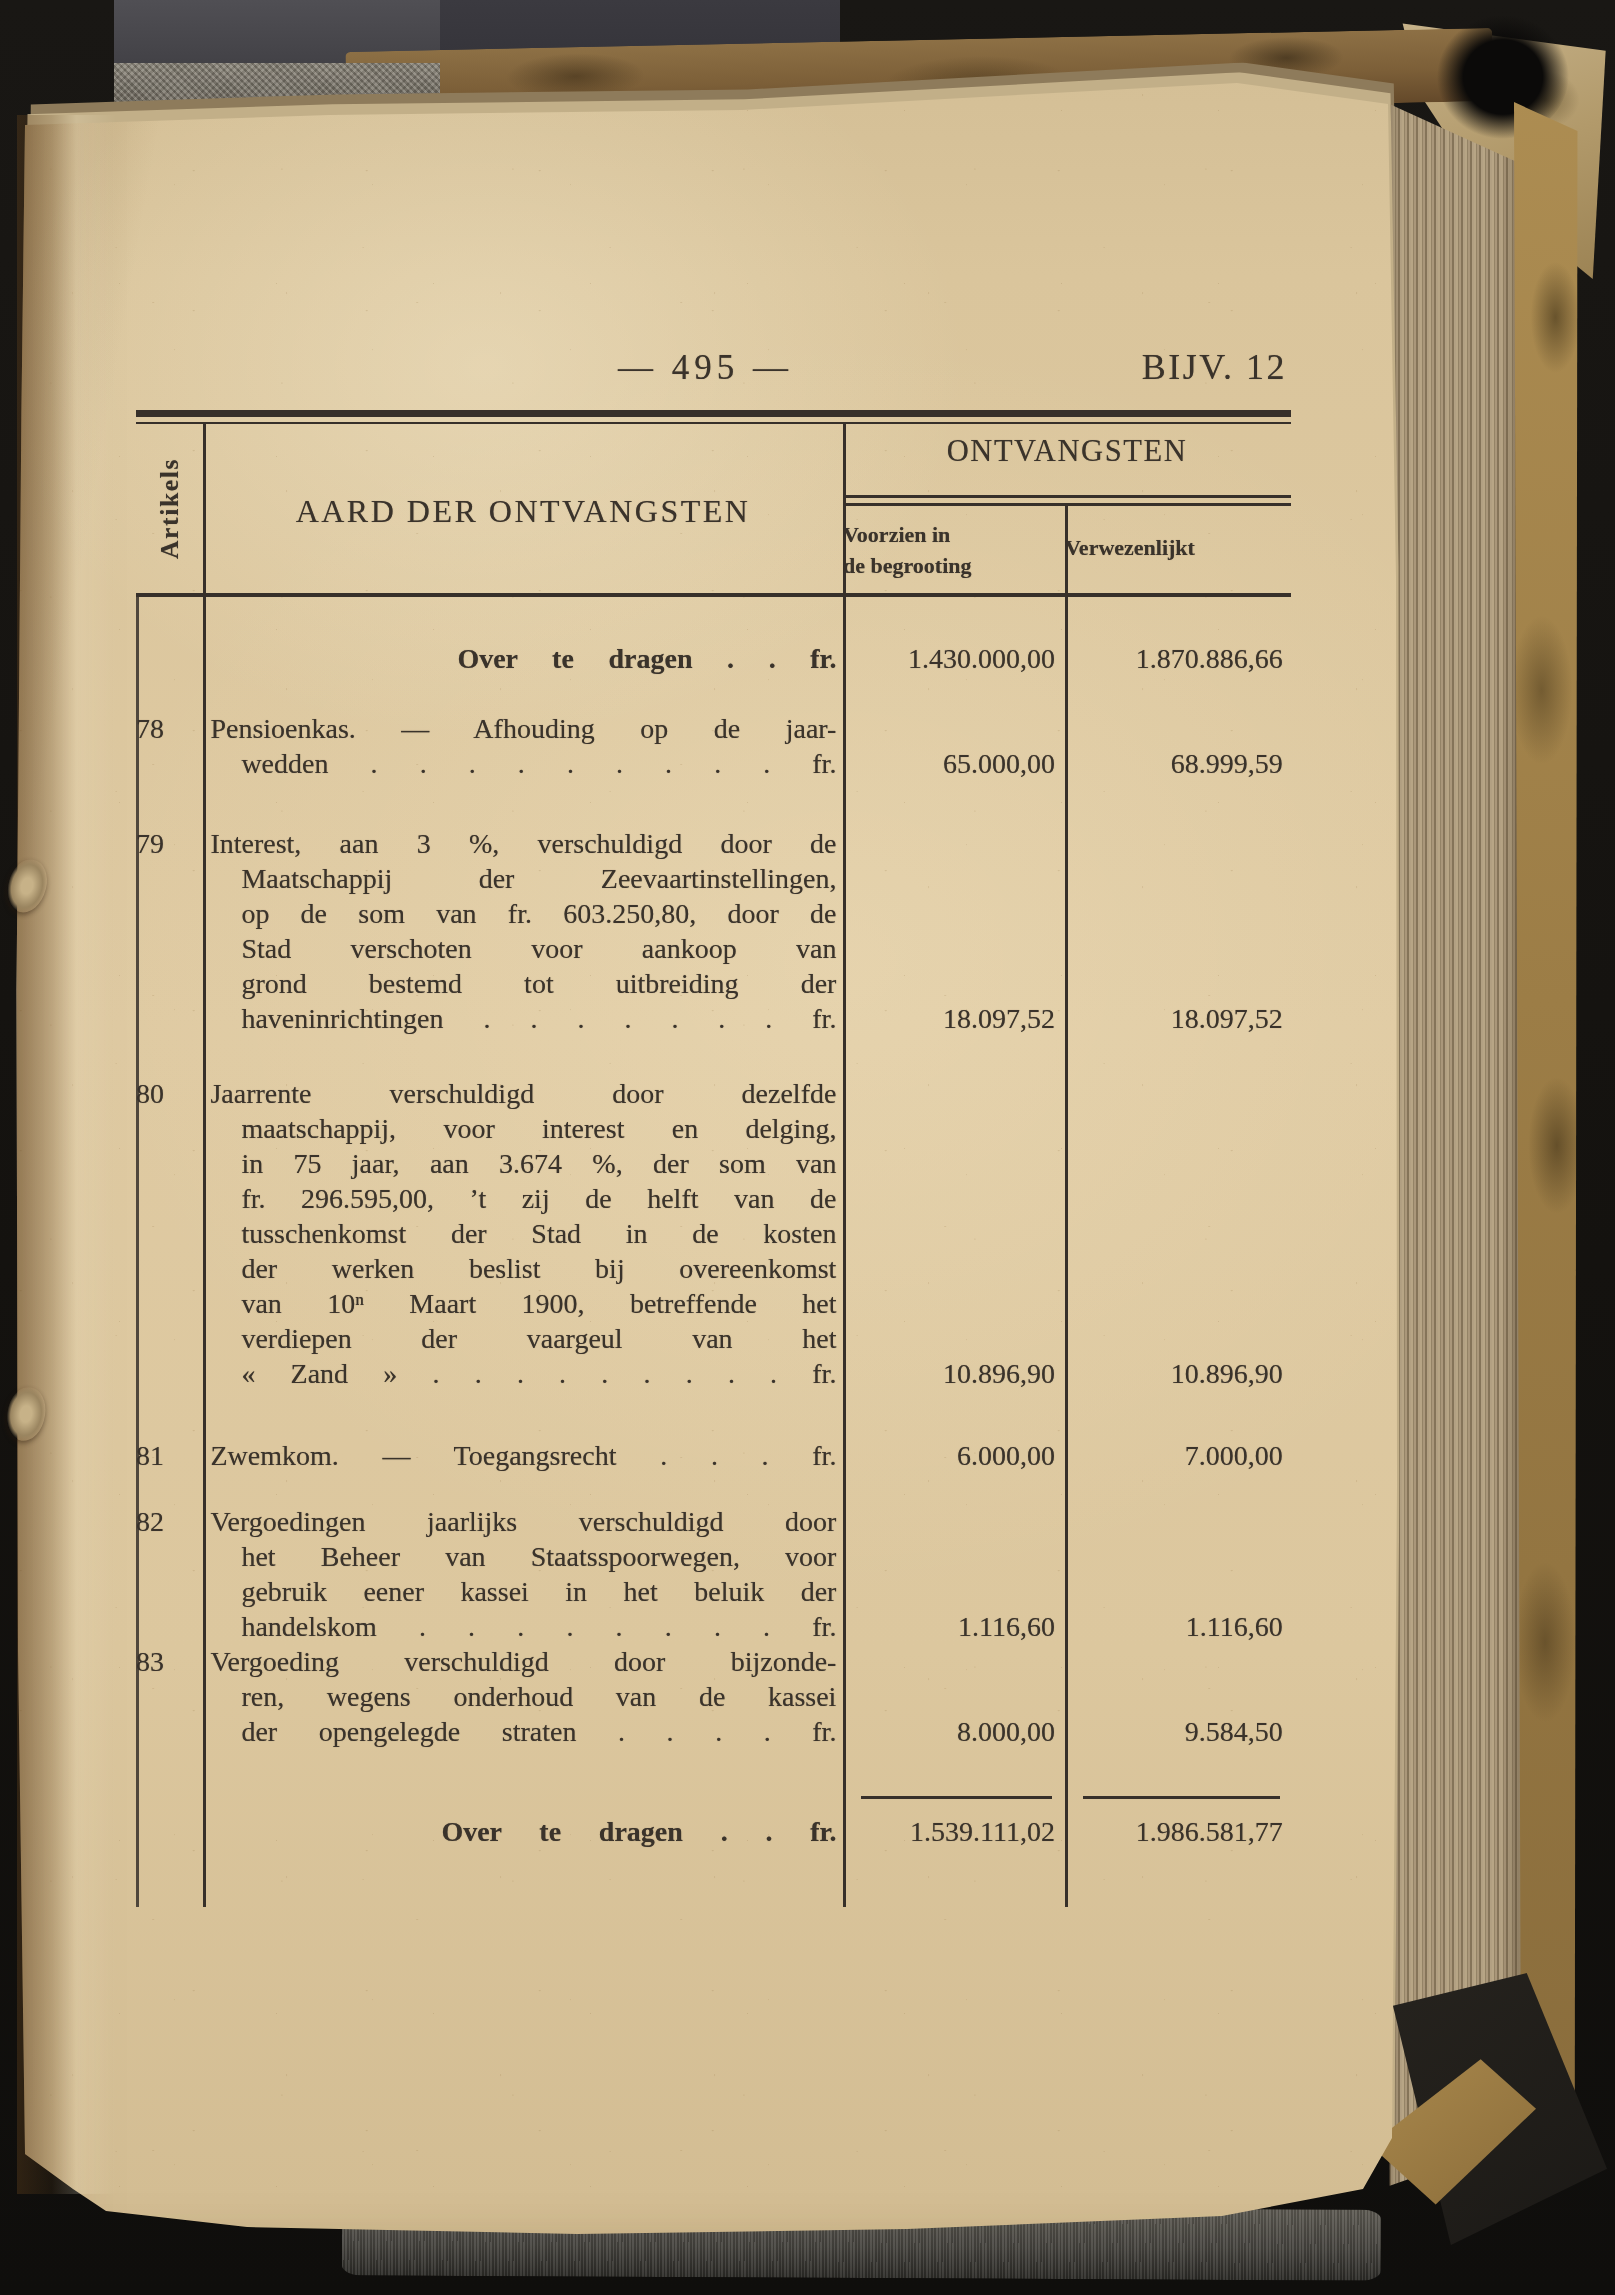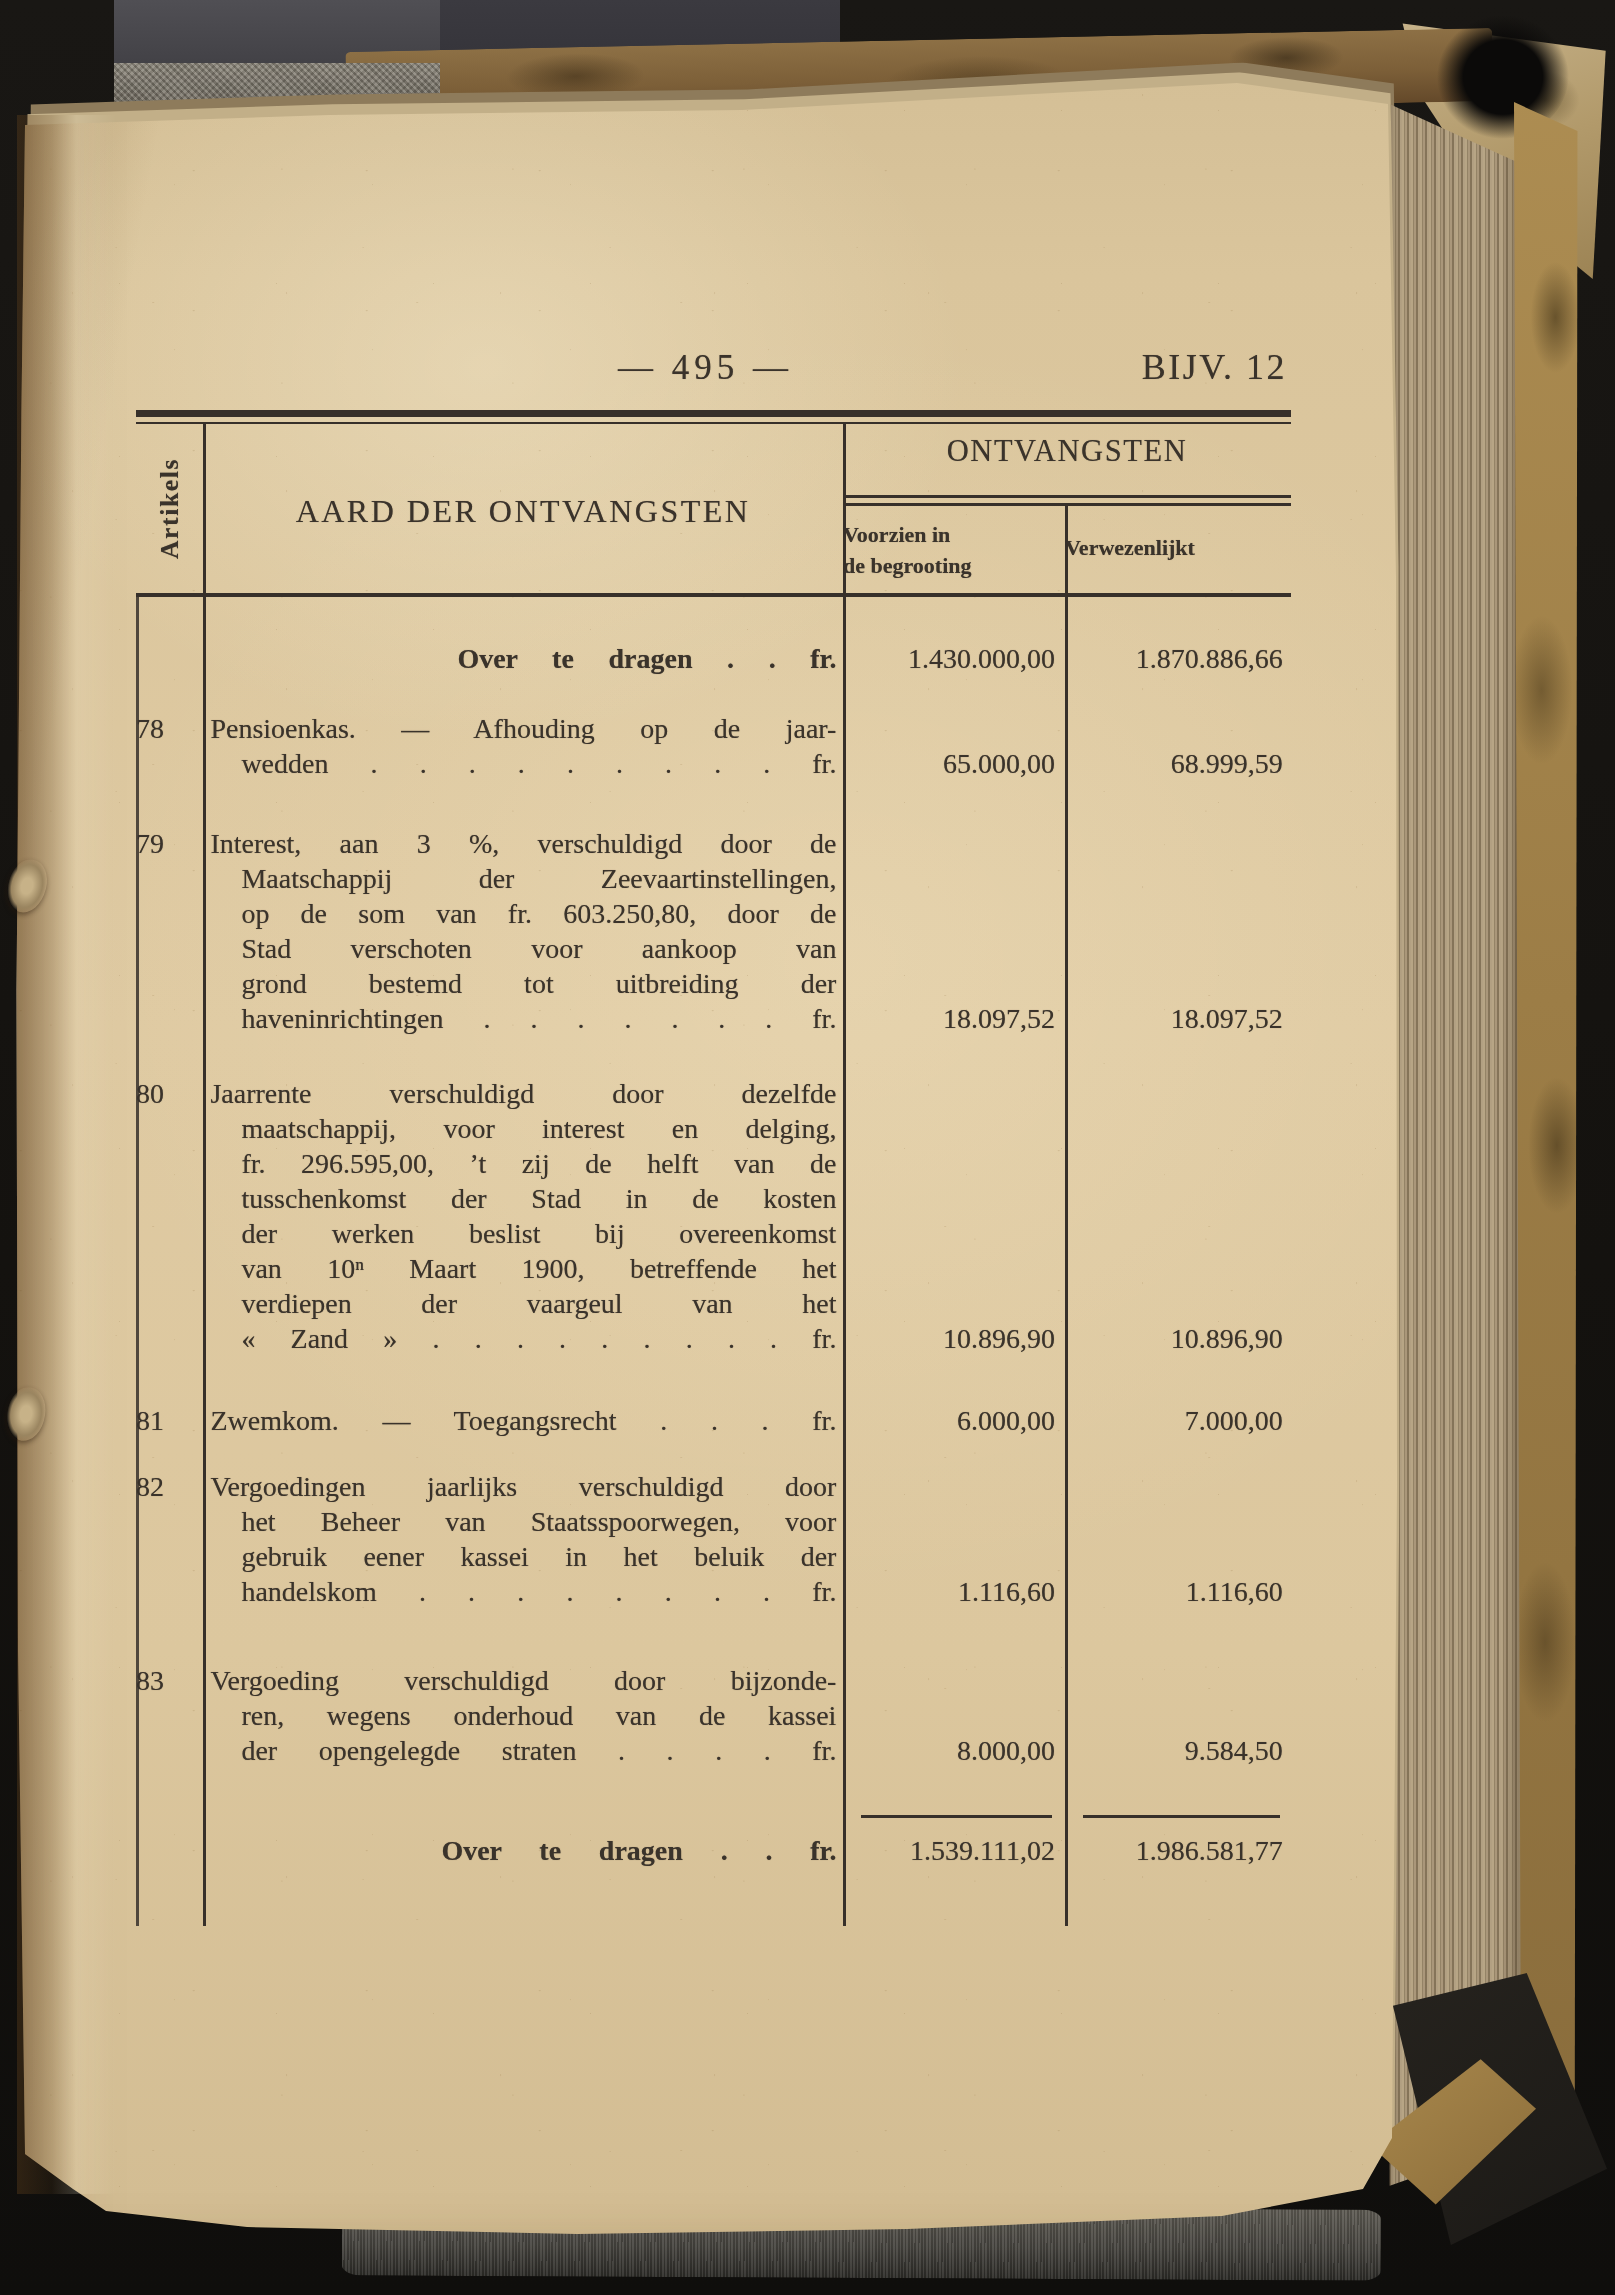--- a/index.html
+++ b/index.html
@@ -136,21 +136,21 @@
   .tline{font-size:28px;line-height:35px;text-align:justify;text-align-last:justify;}
   .tline.cont{padding-left:31px;}
   .cell.amt{text-align:right;font-size:28px;line-height:35px;padding-right:10px;}
   .cell.amt.rea{padding-right:8.2px;}
   .carry .tline{padding-left:247px;font-weight:700;}
   .trow.carry{margin-bottom:35px;}
   #rows-host .trow:nth-child(1){margin-bottom:45px;}
   #rows-host .trow:nth-child(2){margin-bottom:40px;}
   #rows-host .trow:nth-child(3){margin-bottom:47px;}
   #rows-host .trow:nth-child(4){margin-bottom:31px;}
-  #rows-host .trow:nth-child(5){margin-bottom:54px;}
+  #rows-host .trow:nth-child(5){}
   .trow.total{margin-top:47px;}
   .trow.total .cell.desc{align-self:end;}
   .trow.total .tline{padding-left:231px;font-weight:700;}
   .sumline{height:2.5px;background:var(--c-rule,#37302a);width:calc(100% - 21.4px);margin:0 3.3px 15.7px auto;}
 </style>
 </head>
 <body>
 
 <div class="canvas">
 
@@ -235,20 +235,21 @@
                 <div class="tline txt cont">haveninrichtingen . . . . . . . fr.</div>
               </div>
       <div class="cell amt txt">18.097,52</div>
       <div class="cell amt rea txt">18.097,52</div>
     </div>
             <div class="trow">
       <div class="cell art txt">80</div>
       <div class="cell desc">
                 <div class="tline txt">Jaarrente verschuldigd door dezelfde</div>
                 <div class="tline txt cont">maatschappij, voor interest en delging,</div>
+                <div class="tline txt cont">in 75 jaar, aan 3.674 %, der som van</div>
                 <div class="tline txt cont">fr. 296.595,00, ’t zij de helft van de</div>
                 <div class="tline txt cont">tusschenkomst der Stad in de kosten</div>
                 <div class="tline txt cont">der werken beslist bij overeenkomst</div>
                 <div class="tline txt cont">van 10ⁿ Maart 1900, betreffende het</div>
                 <div class="tline txt cont">verdiepen der vaargeul van het</div>
                 <div class="tline txt cont">« Zand » . . . . . . . . . fr.</div>
               </div>
       <div class="cell amt txt">10.896,90</div>
       <div class="cell amt rea txt">10.896,90</div>
     </div>

